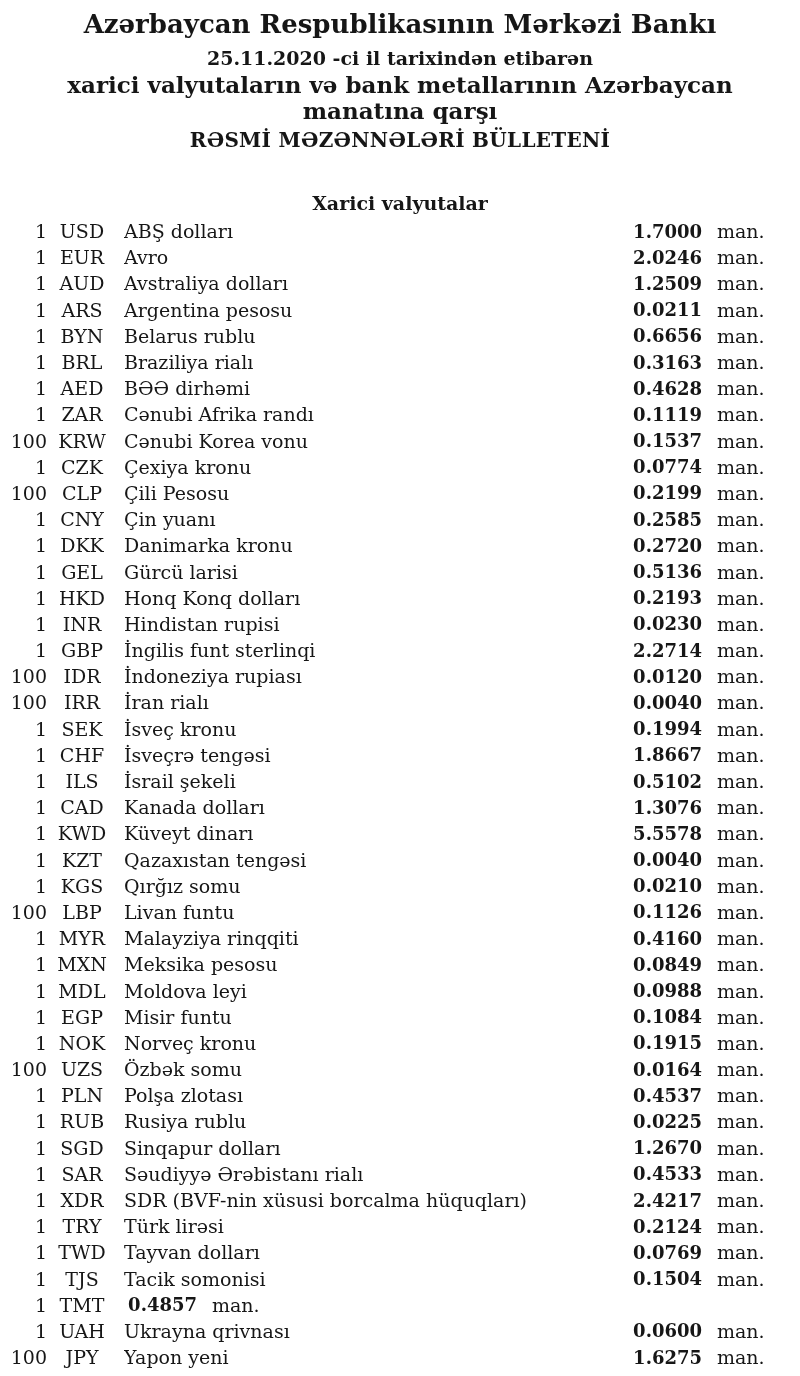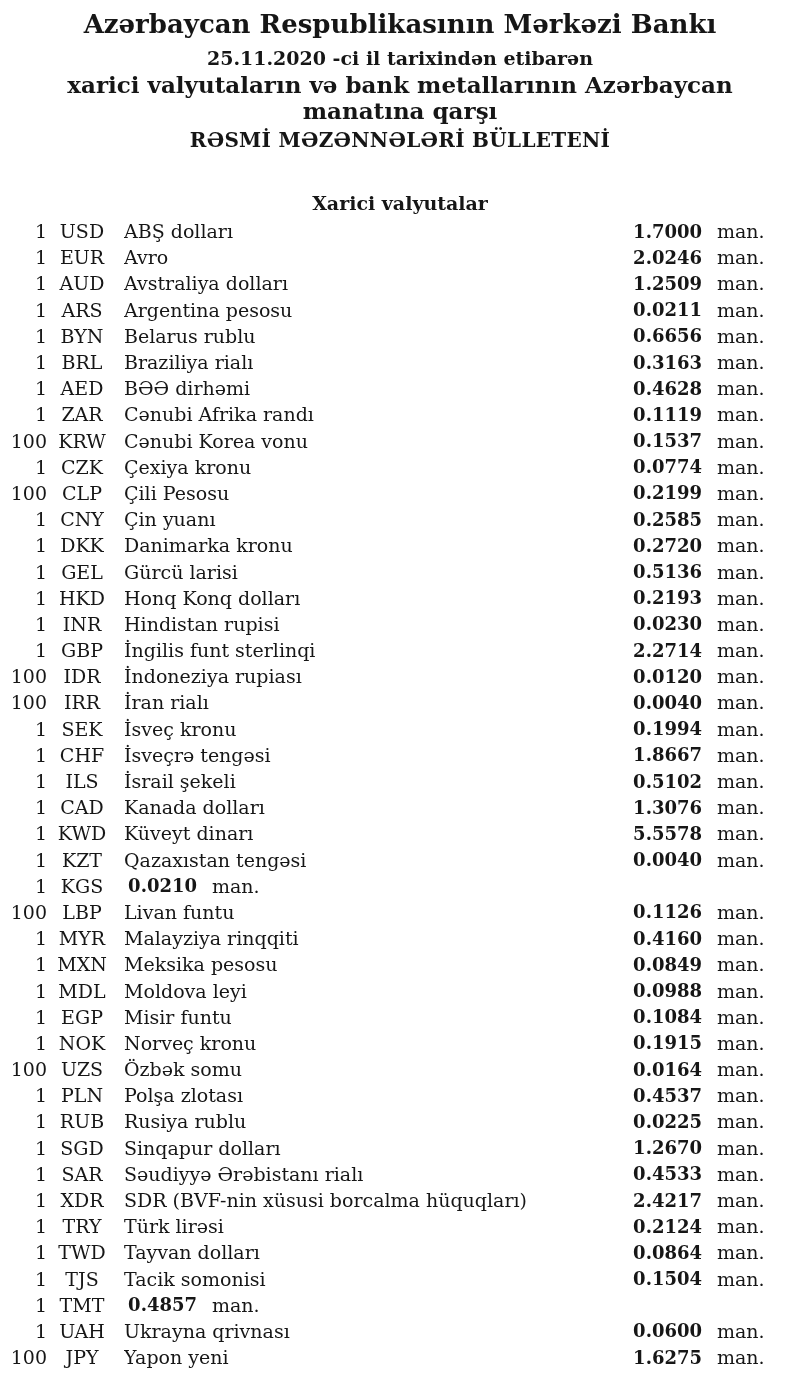--- a/index.html
+++ b/index.html
@@ -305,20 +305,21 @@
       <span class="qty">1</span>
       <span class="code">KZT</span>
       <span class="cname">Qazaxıstan tengəsi</span>
       <span class="rate">0.0040</span>
       <span class="unit">man.</span>
     </div>
 
     <div class="row">
       <span class="qty">1</span>
       <span class="code">KGS</span>
+      <span class="cname">Qırğız somu</span>
       <span class="rate">0.0210</span>
       <span class="unit">man.</span>
     </div>
 
     <div class="row">
       <span class="qty">100</span>
       <span class="code">LBP</span>
       <span class="cname">Livan funtu</span>
       <span class="rate">0.1126</span>
       <span class="unit">man.</span>
@@ -417,21 +418,21 @@
       <span class="code">TRY</span>
       <span class="cname">Türk lirəsi</span>
       <span class="rate">0.2124</span>
       <span class="unit">man.</span>
     </div>
 
     <div class="row">
       <span class="qty">1</span>
       <span class="code">TWD</span>
       <span class="cname">Tayvan dolları</span>
-      <span class="rate">0.0864</span>
+      <span class="rate">0.0769</span>
       <span class="unit">man.</span>
     </div>
 
     <div class="row">
       <span class="qty">1</span>
       <span class="code">TJS</span>
       <span class="cname">Tacik somonisi</span>
       <span class="rate">0.1504</span>
       <span class="unit">man.</span>
     </div>

